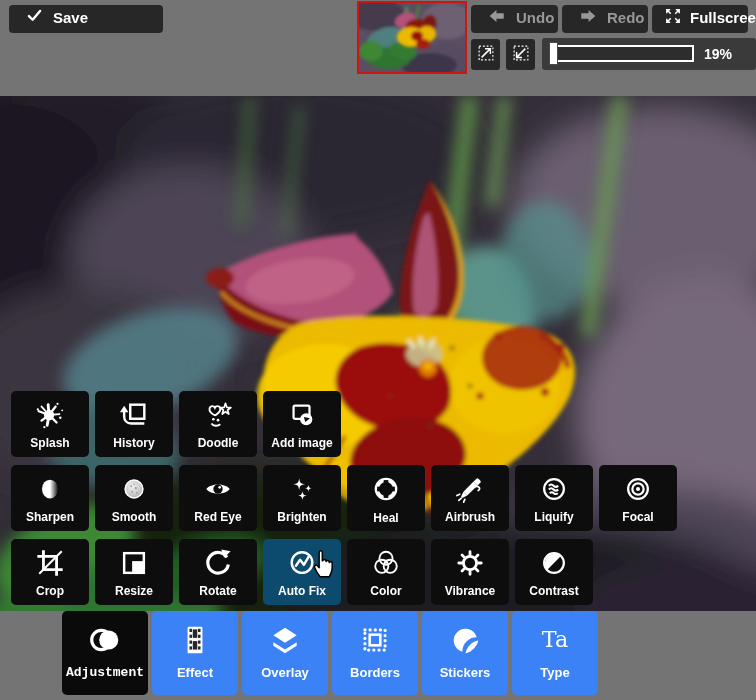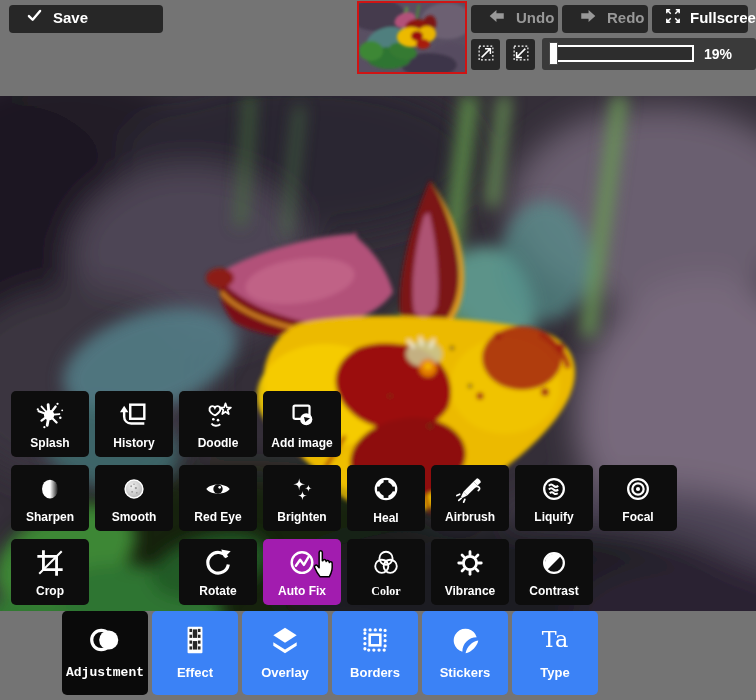--- a/index.html
+++ b/index.html
@@ -21,21 +21,21 @@
   .ztrack{position:absolute;left:8px;top:7px;width:144px;height:17px;border:2px solid #fff;background:#2d2d2d;box-sizing:border-box;}
   .zhandle{position:absolute;left:7px;top:4px;width:9px;height:23px;background:#fff;border:1px solid #4a4a4a;box-sizing:border-box;cursor:pointer;}
   .zval{position:absolute;right:24px;top:0;height:32px;display:flex;align-items:center;color:#fff;font-weight:bold;font-size:14px;}
   
   .canvas{position:absolute;top:96px;left:0;width:756px;height:515px;background:#342e38;}
   .photo{position:absolute;top:0;left:0;width:756px;height:515px;display:block;}
   
   .pbox{position:absolute;width:78px;height:66px;background:#0d0d0d;border-radius:5px;
         display:flex;flex-direction:column;align-items:center;padding-top:9px;gap:6px;
         box-sizing:border-box;cursor:pointer;}
-  .pbox.sel{background:#a21caf;}
+  .pbox.sel{background:#0c4a6e;}
   .plabel{color:#fff;font-size:12px;font-weight:bold;white-space:nowrap;}
   .picon{width:30px;height:30px;display:flex;align-items:center;justify-content:center;}
   .picon svg{width:30px;height:30px;}
   
   .bottombar{position:absolute;top:611px;left:0;width:756px;height:89px;background:#747474;}
   .bbox{position:absolute;top:0;width:86px;height:84px;background:#3b82f6;border-radius:5px;
         display:flex;flex-direction:column;align-items:center;padding-top:12px;gap:8px;
         box-sizing:border-box;cursor:pointer;}
   .bbox.sel{background:#0a0a0a;}
   .blabel{color:#fff;font-size:13px;font-weight:bold;white-space:nowrap;}
@@ -398,39 +398,48 @@
   <div class="pbox" style="left:11px;top:443px;">
     <span class="picon">
         <svg viewBox="0 0 32 32" fill="none" stroke="#fff">
           <path d="M9 2.5 V23 H29.5" stroke-width="3"></path>
           <path d="M2.5 9 H23 V29.5" stroke-width="3"></path>
           <path d="M4.5 27.5 L28.5 3.5" stroke-width="2.2"></path>
         </svg>
       </span>
     <span class="plabel">Crop</span>
   </div>
+  <div class="pbox" style="left:95px;top:443px;">
+    <span class="picon">
+        <svg viewBox="0 0 32 32">
+          <rect x="5.5" y="5.5" width="21" height="21" fill="none" stroke="#fff" stroke-width="2.6"></rect>
+          <rect x="14" y="14" width="12.5" height="12.5" fill="#fff"></rect>
+        </svg>
+      </span>
+    <span class="plabel">Resize</span>
+  </div>
   <div class="pbox" style="left:179px;top:443px;">
     <span class="picon">
         <svg viewBox="0 0 32 32">
           <path d="M25.5 10 A11 11 0 1 0 27 17.5" fill="none" stroke="#fff" stroke-width="3.4"></path>
           <path d="M19.5 1.5 L29.5 3.5 L22.5 10.5 Z" fill="#fff"></path>
         </svg>
       </span>
     <span class="plabel">Rotate</span>
   </div>
   <div class="pbox sel" style="left:263px;top:443px;">
     <span class="picon">
         <svg viewBox="0 0 32 32" fill="none" stroke="#fff" stroke-linecap="round" stroke-linejoin="round">
           <circle cx="16" cy="15.5" r="11" stroke-width="2.6"></circle>
           <path d="M9.5 19 L14 12.5 L18 18 L23 9.5" stroke-width="2.6"></path>
         </svg>
       </span>
     <span class="plabel">Auto Fix</span>
   </div>
-  <div class="pbox" style="left:347px;top:443px;font-family:Liberation Serif, serif;">
+  <div class="pbox" style="left:347px;top:443px;">
     <span class="picon">
         <svg viewBox="0 0 32 32" fill="none" stroke="#fff">
           <circle cx="16" cy="11" r="7" stroke-width="2"></circle>
           <circle cx="11.5" cy="19.5" r="7" stroke-width="2"></circle>
           <circle cx="20.5" cy="19.5" r="7" stroke-width="2"></circle>
           <path d="M16 13.2 L18.3 17.3 H13.7 Z" stroke-width="1.5"></path>
         </svg>
       </span>
     <span class="plabel">Color</span>
   </div>

